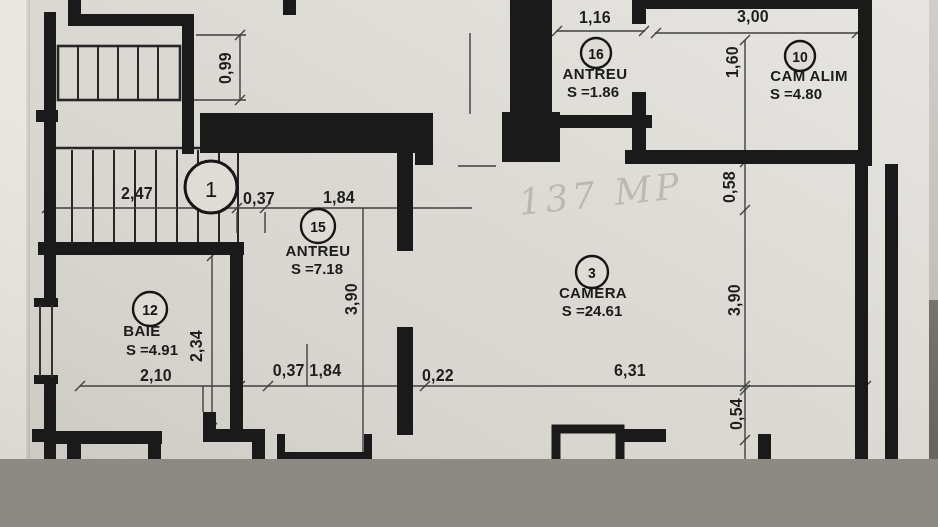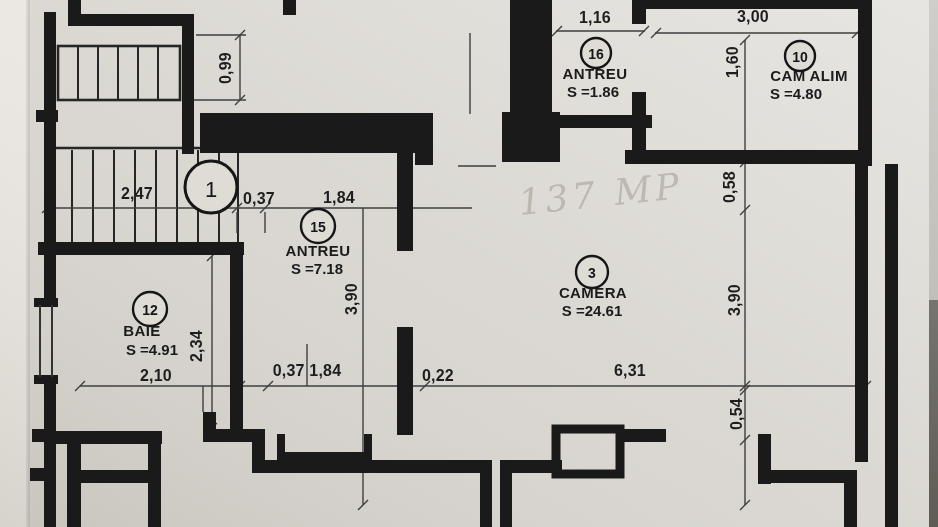--- a/index.html
+++ b/index.html
@@ -1,16 +1,16 @@
 <!DOCTYPE html>
 <html><head>
 <meta charset="utf-8">
 <style>
   html,body { margin:0; padding:0; background:#8d8a84; }
-  .stage { position:relative; width:938px; height:527px; overflow:hidden;
+  .stage { position:relative; width:938px; height:459px; overflow:hidden;
            font-family:"Liberation Sans", sans-serif; }
   svg { display:block; }
   .dim  { font:600 16px "Liberation Sans", sans-serif; fill:#1e1e1e; letter-spacing:0.2px; }
   .room { font:700 15px "Liberation Sans", sans-serif; fill:#1b1b1b; letter-spacing:0.4px; }
   .area { font:600 15px "Liberation Sans", sans-serif; fill:#1b1b1b; }
   .cnum { font:700 14px "Liberation Sans", sans-serif; fill:#161616; }
   .cnum-big { font:500 22px "Liberation Sans", sans-serif; fill:#161616; }
   .hand { font:italic 500 36px "DejaVu Serif", serif; fill:#8f887c; opacity:0.42; letter-spacing:4px; }
 </style>
 </head>

